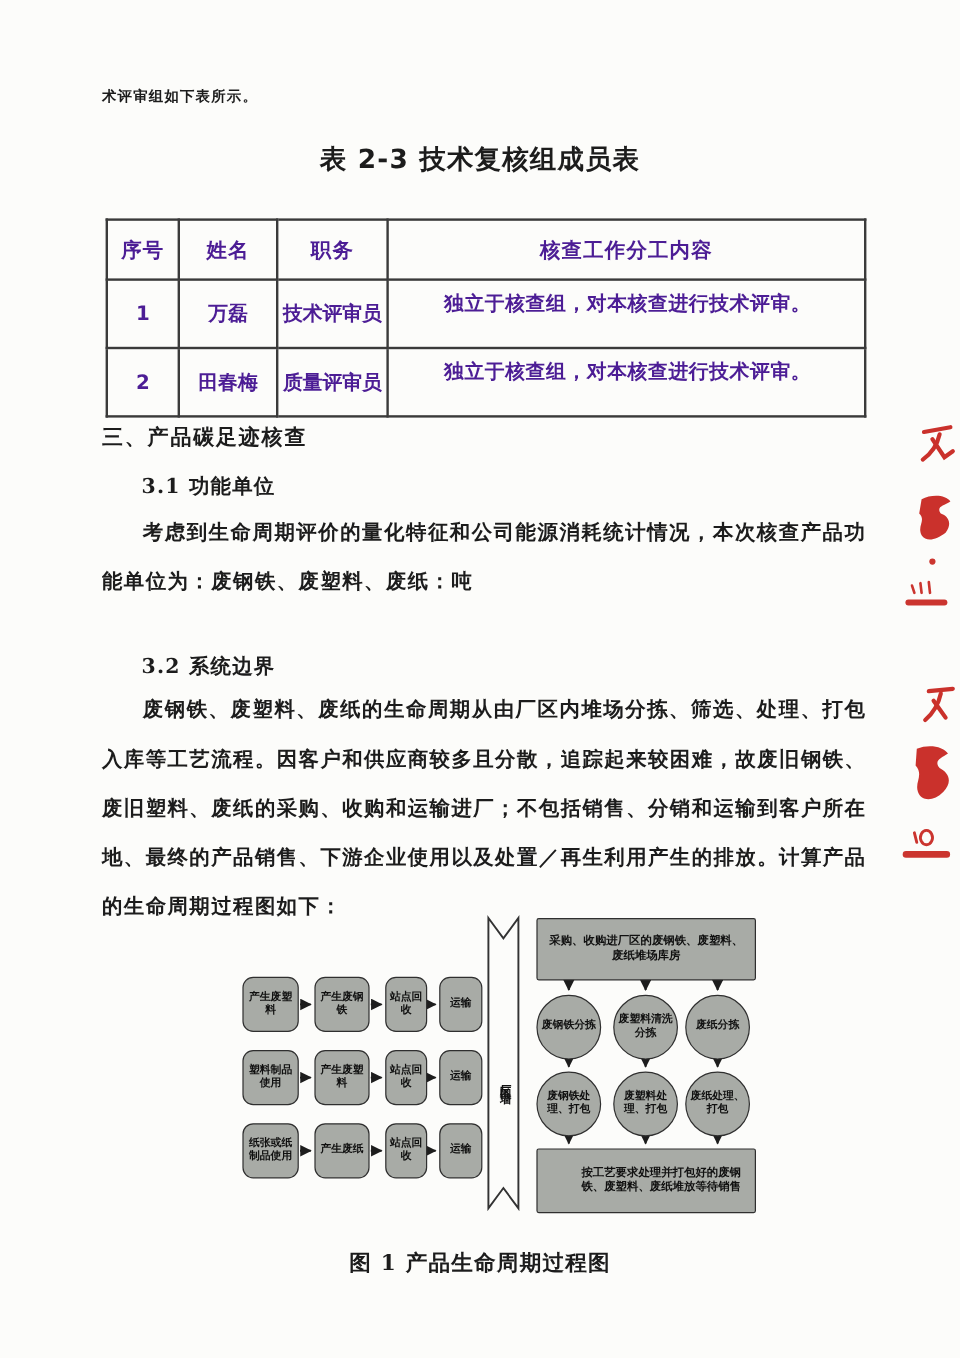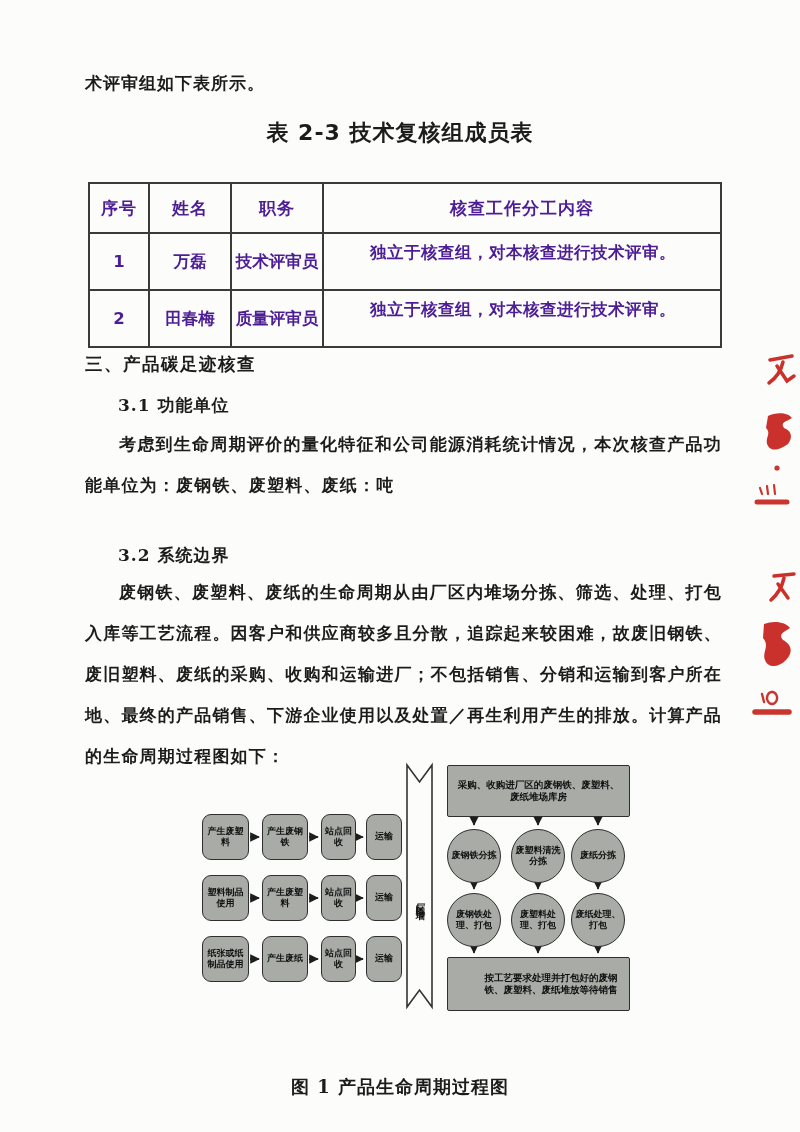--- a/index.html
+++ b/index.html
@@ -15,21 +15,21 @@
     position:relative;
     width:800px;height:1132px;
     margin:0 auto;
     background:#fcfcfa;
     overflow:hidden;
     font-family:"DejaVu Serif","Liberation Serif",serif;
     color:var(--ink);
   }
   .intro-line{
     position:absolute;left:85px;top:72px;
-    font-size:17px;font-weight:600;letter-spacing:1px;
+    font-size:12px;font-weight:600;letter-spacing:1px;
   }
   .table-title{
     position:absolute;left:0;top:118px;width:100%;
     text-align:center;font-size:22px;font-weight:700;
     font-family:"DejaVu Sans","Liberation Sans",sans-serif;
     letter-spacing:1px;
   }
   table.review{
     position:absolute;left:88px;top:182px;width:634px;
     border-collapse:collapse;table-layout:fixed;
@@ -79,34 +79,34 @@
     display:flex;align-items:center;justify-content:center;
     text-align:center;
     font-size:9px;font-weight:700;color:#101010;line-height:1.25;
     padding:1px;
   }
   .lbox{border-radius:9px;height:46px;}
   .r0{top:57px;} .r1{top:118px;} .r2{top:179px;}
   .c0{left:17px;width:47px;} .c1{left:77px;width:46px;}
   .c2{left:136px;width:35px;} .c3{left:181px;width:36px;}
   .circ{width:54px;height:54px;border-radius:50%;font-size:9px;}
-  .cc0{left:262px;} .cc1{left:326px;} .cc2{left:386px;}
+  .cc0{left:262px;} .cc1{left:326px;} .cc2{left:386px;font-family:Liberation Mono, monospace;}
   .cr0{top:72px;} .cr1{top:136px;}
   .bigbox{left:262px;width:183px;border-radius:2px;font-size:9.5px;padding:2px 6px;}
   .topbox{top:8px;height:52px;}
   .botbox{top:200px;height:54px;padding-left:31px;}
   .ribbon-label{
     position:absolute;left:227px;top:98px;width:16px;height:90px;
     writing-mode:vertical-rl;text-orientation:upright;
     font-size:9.5px;font-weight:700;letter-spacing:2px;color:#101010;
     display:flex;align-items:center;justify-content:center;
   }
   .figure-caption{
     position:absolute;left:0;top:1040px;width:100%;
-    text-align:center;font-size:18px;font-weight:700;letter-spacing:1px;margin-top:35px;
+    text-align:center;font-size:18px;font-weight:700;letter-spacing:1px;
   }
   .stamp{position:absolute;pointer-events:none;}
   .stamp-1{left:750px;top:352px;}
   .stamp-2{left:750px;top:570px;}
 </style>
 </head>
 <body>
 
 <div class="page">
 

